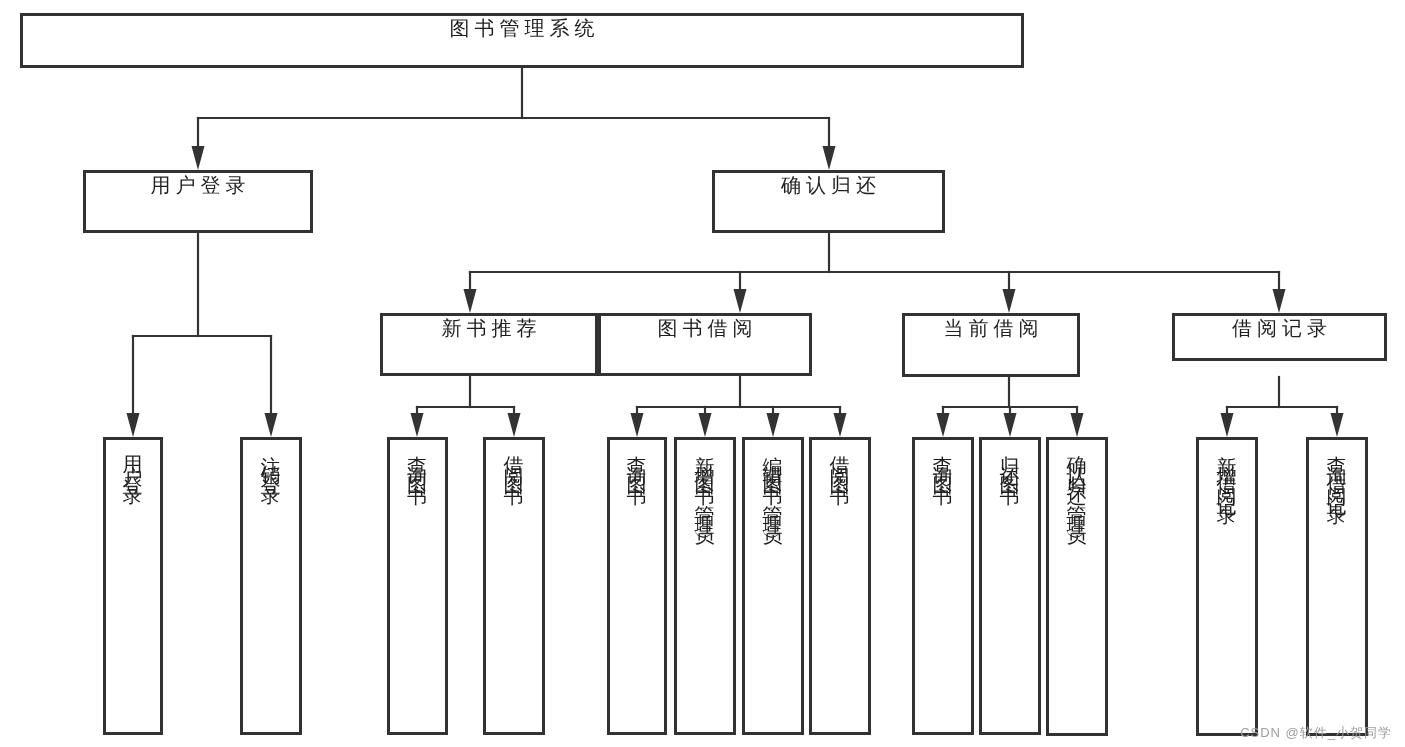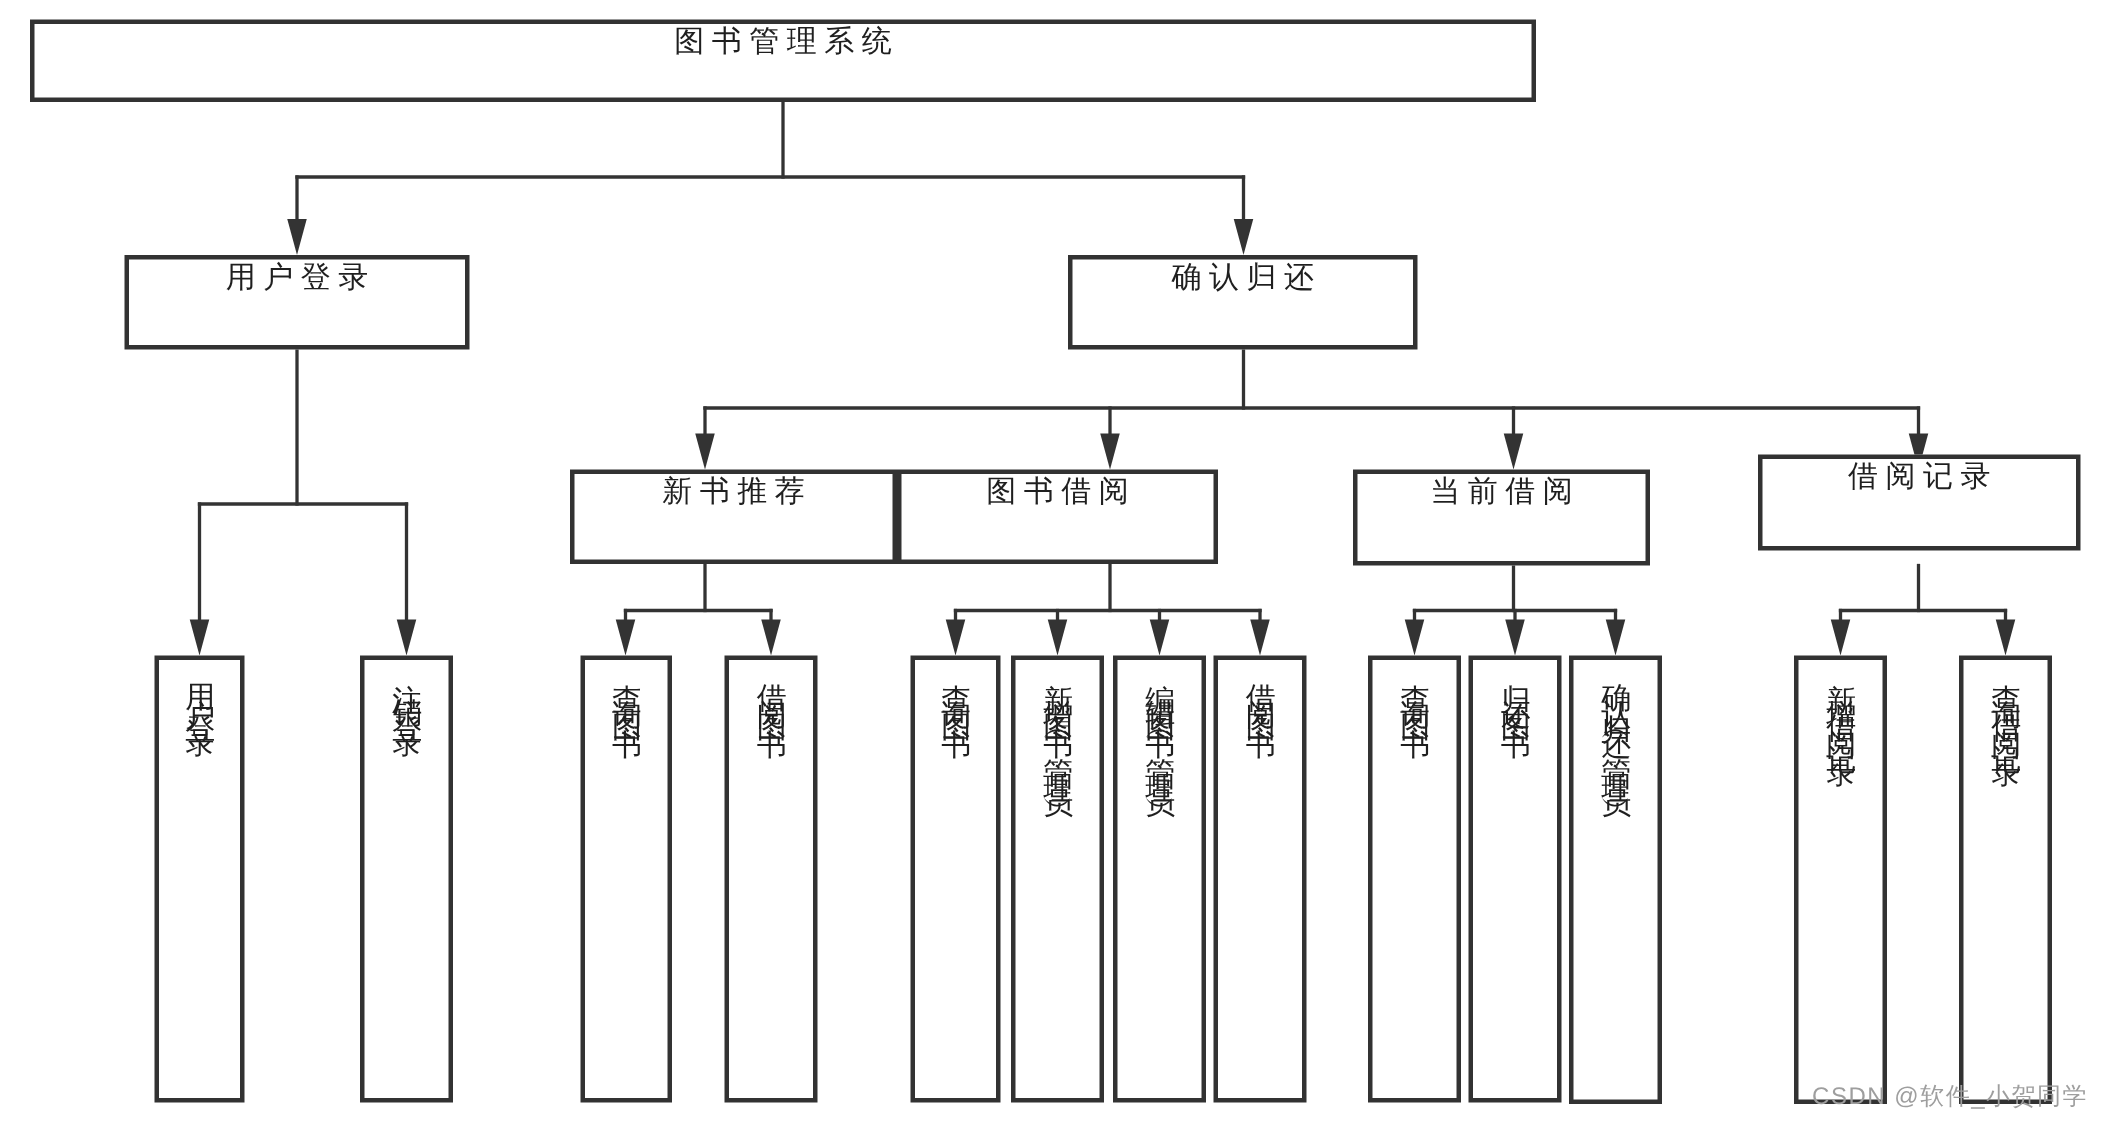--- a/index.html
+++ b/index.html
@@ -36,21 +36,21 @@
     letter-spacing:10px;
     text-indent:0;
     line-height:1;
   }
   #watermark{
     position:absolute;
     right:13px;
     bottom:5px;
     z-index:6;
     color:#9e9e9e;
-    font-size:16px;
+    font-size:13px;
     letter-spacing:1px;
     white-space:nowrap;
   }
 </style>
 </head>
 <body>
 
 <div id="canvas">
 
   <svg id="connectors" width="1405" height="747" viewBox="0 0 1405 747">
@@ -118,24 +118,24 @@
   <div class="node" style="left:712px;top:170px;width:233px;height:63px">
     <span class="lbl">确认归还</span>
   </div>
 
   <div class="node" style="left:380px;top:313px;width:218px;height:63px">
     <span class="lbl">新书推荐</span>
   </div>
   <div class="node" style="left:598px;top:313px;width:214px;height:63px">
     <span class="lbl">图书借阅</span>
   </div>
-  <div class="node" style="left:902px;top:313px;width:198px;height:64px">
+  <div class="node" style="left:902px;top:313px;width:178px;height:64px">
     <span class="lbl">当前借阅</span>
   </div>
-  <div class="node" style="left:1172px;top:303px;width:215px;height:64px">
+  <div class="node" style="left:1172px;top:313px;width:215px;height:48px">
     <span class="lbl">借阅记录</span>
   </div>
 
   <div class="node leaf" style="left:103px;top:437px;width:60px;height:298px">
     <span class="lbl">用户登录</span>
   </div>
   <div class="node leaf" style="left:240px;top:437px;width:62px;height:298px">
     <span class="lbl">注销登录</span>
   </div>
   <div class="node leaf" style="left:387px;top:437px;width:61px;height:298px">

